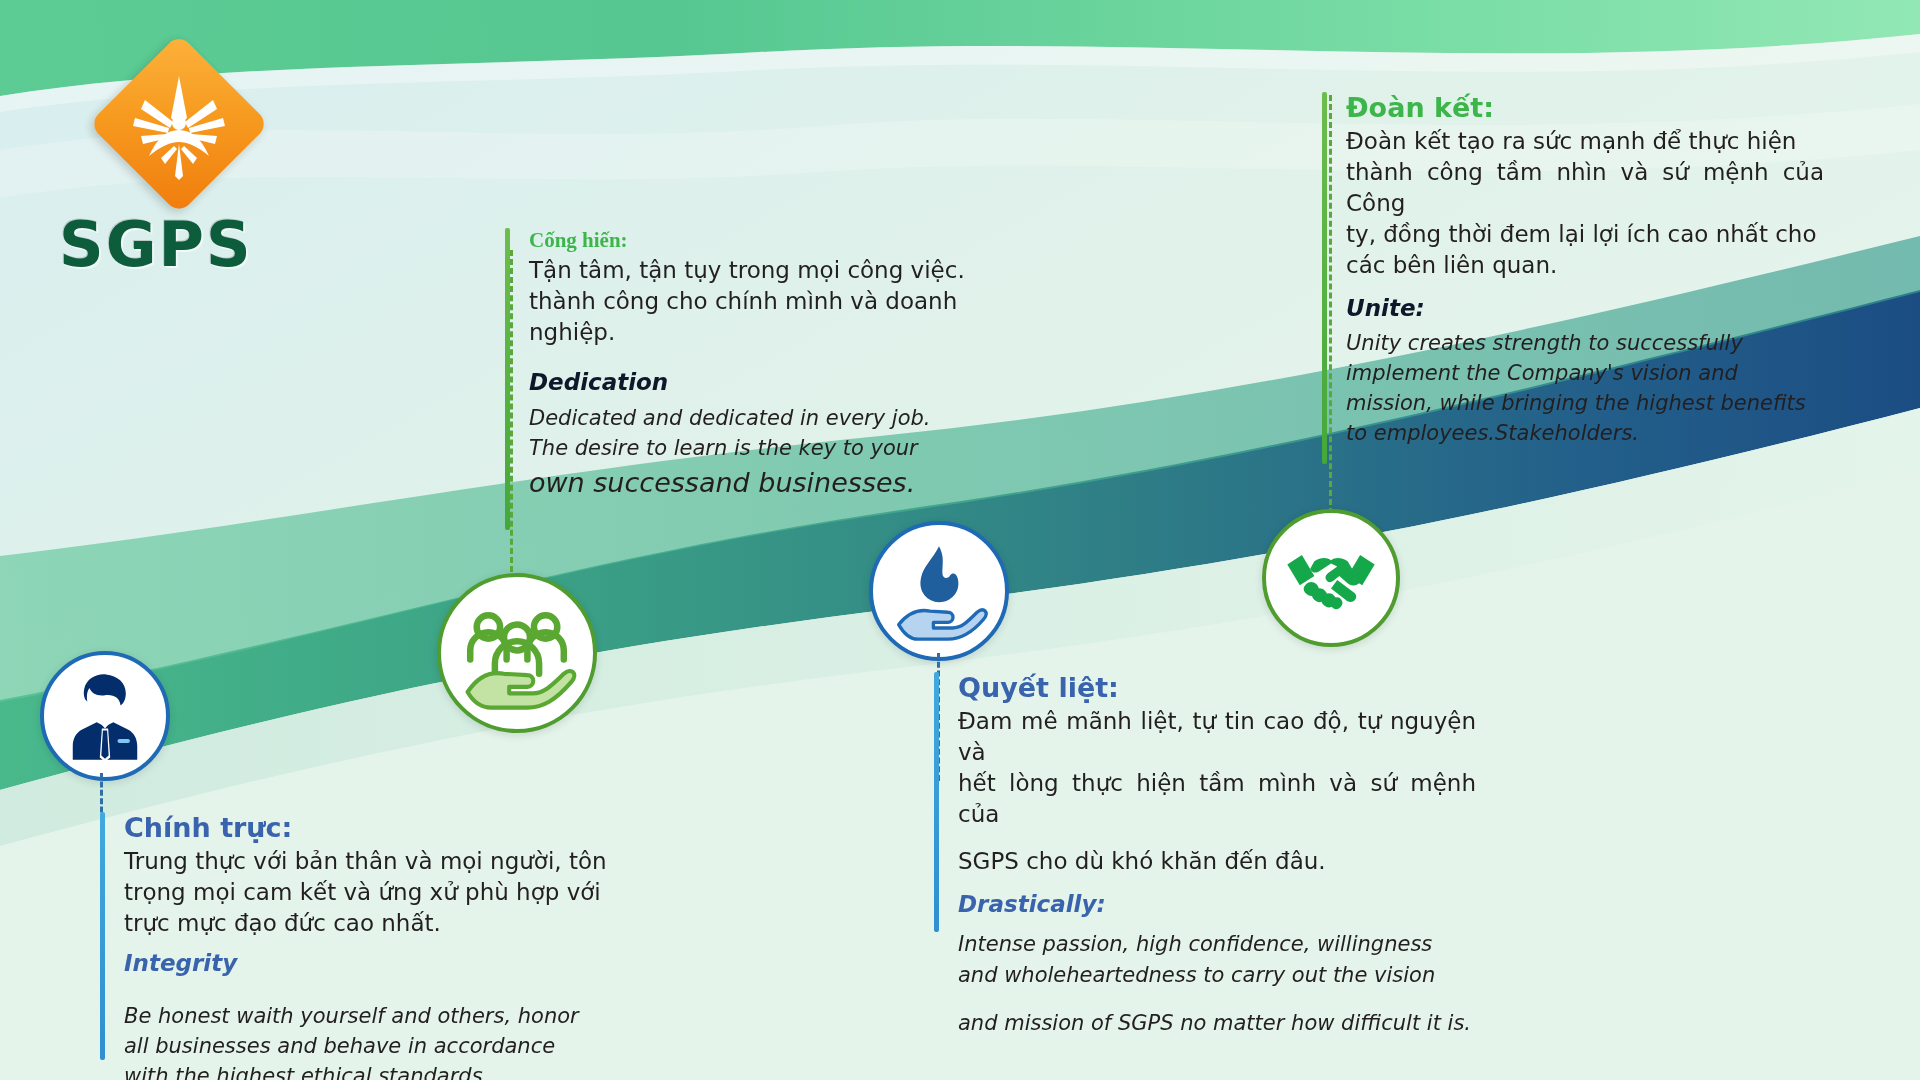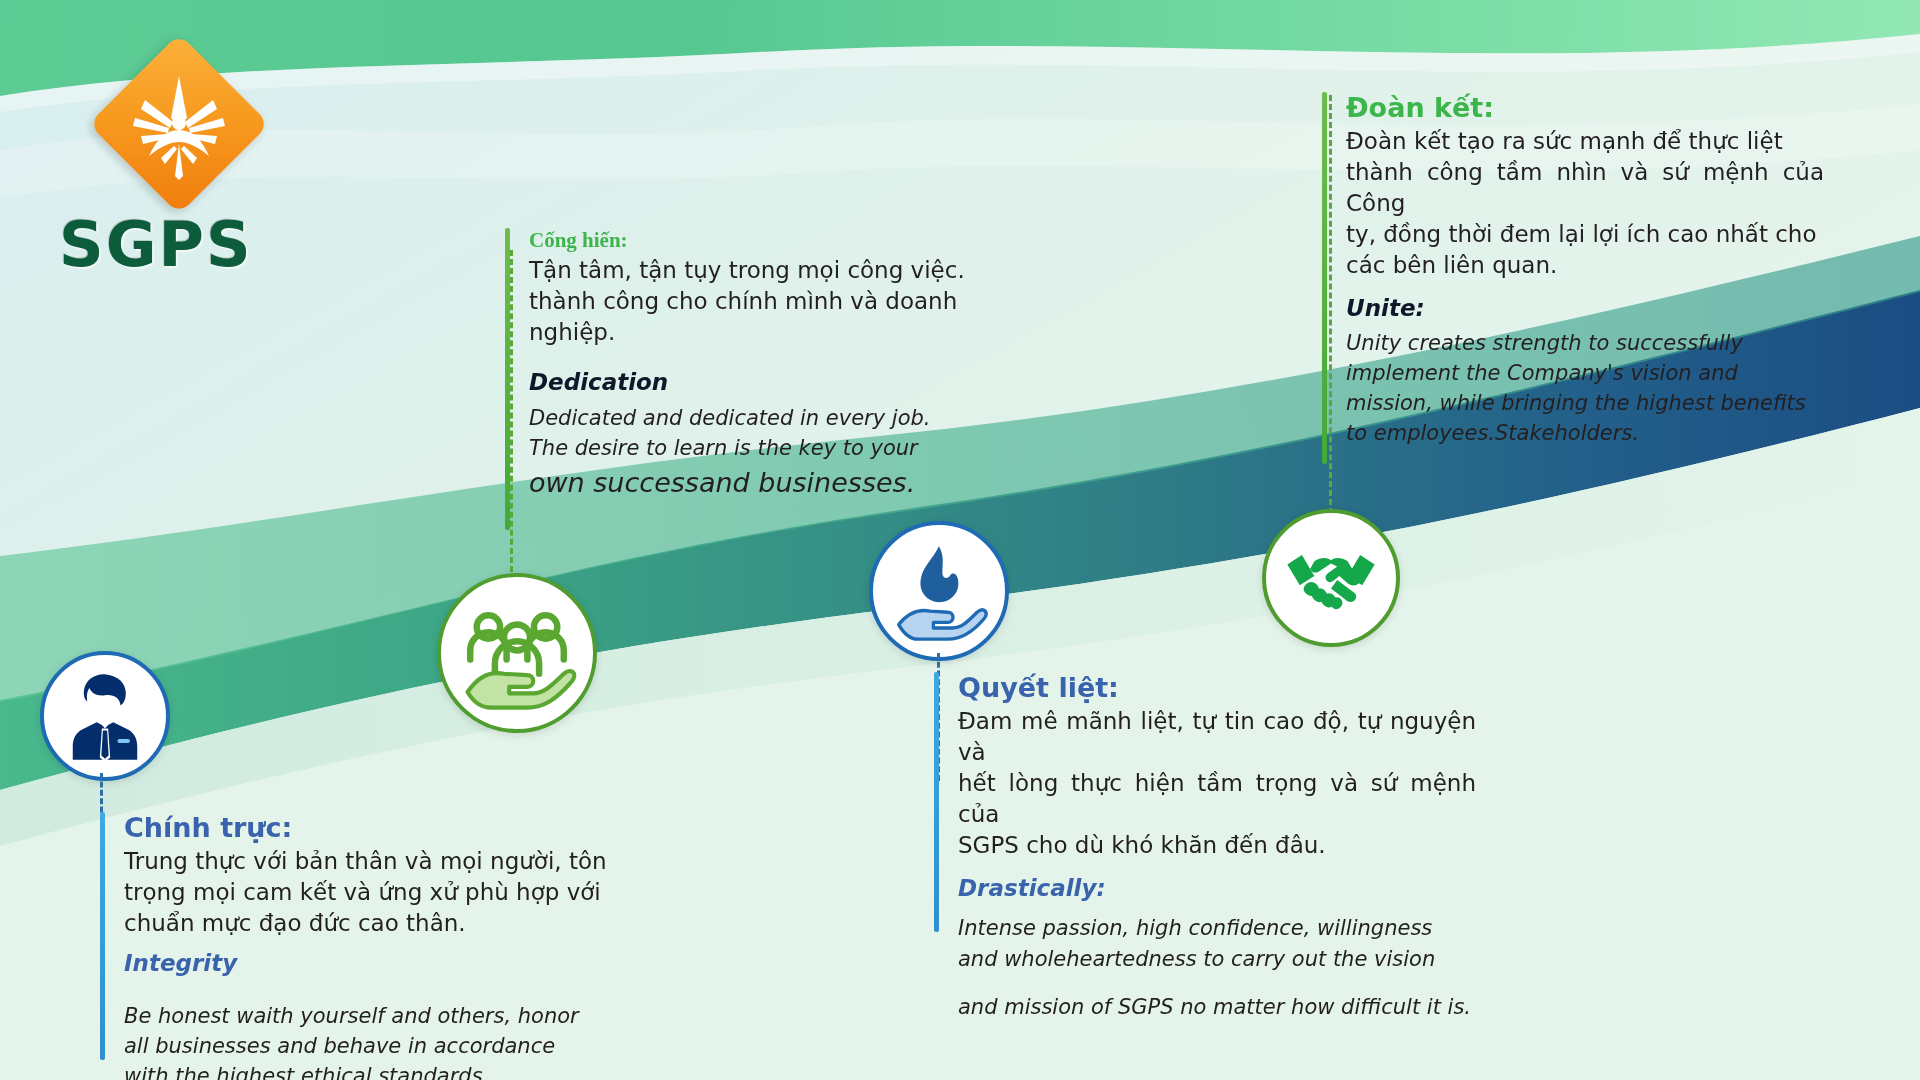--- a/index.html
+++ b/index.html
@@ -218,53 +218,53 @@
       <p class="en" style="font-size:21px;line-height:1.42;margin-top:8px;width:435px;">Dedicated and dedicated in every job.</p>
       <p class="en" style="font-size:21px;line-height:1.42;width:435px;">The desire to learn is the key to your</p>
       <p class="en left" style="font-size:27px;line-height:1.42;">own successand businesses.</p>
     </div>
   </div>
 
   <div class="block" style="left:1322px;top:92px;width:520px;">
     <div class="bar green" style="height:372px;"></div>
     <div class="inner">
       <div class="heading green" style="font-size:27px;">Đoàn kết:</div>
-      <p class="vn" style="font-size:23px;line-height:1.34;width:478px;">Đoàn kết tạo ra sức mạnh để thực liệt</p>
+      <p class="vn" style="font-size:23px;line-height:1.34;width:478px;">Đoàn kết tạo ra sức mạnh để thực hiện</p>
       <p class="vn" style="font-size:23px;line-height:1.34;width:478px;">thành công tầm nhìn và sứ mệnh của Công</p>
       <p class="vn" style="font-size:23px;line-height:1.34;width:478px;">ty, đồng thời đem lại lợi ích cao nhất cho</p>
       <p class="vn" style="font-size:23px;line-height:1.34;text-align:left;">các bên liên quan.</p>
       <p class="en-head green" style="font-size:23px;margin-top:14px;">Unite:</p>
       <p class="en" style="font-size:21px;line-height:1.42;margin-top:6px;width:480px;">Unity creates strength to successfully</p>
       <p class="en" style="font-size:21px;line-height:1.42;width:480px;">implement the Company's vision and</p>
       <p class="en" style="font-size:21px;line-height:1.42;width:480px;">mission, while bringing the highest benefits</p>
       <p class="en left" style="font-size:21px;line-height:1.42;">to employees.Stakeholders.</p>
     </div>
   </div>
 
   <div class="block" style="left:100px;top:812px;width:540px;">
     <div class="bar blue" style="height:248px;"></div>
     <div class="inner">
       <div class="heading blue" style="font-size:27px;">Chính trực:</div>
       <p class="vn" style="font-size:23px;line-height:1.34;width:500px;">Trung thực với bản thân và mọi người, tôn</p>
       <p class="vn" style="font-size:23px;line-height:1.34;width:500px;">trọng mọi cam kết và ứng xử phù hợp với</p>
-      <p class="vn left" style="font-size:23px;line-height:1.34;text-align:left;">chuẩn  mực đạo đức cao thân.</p>
+      <p class="vn left" style="font-size:23px;line-height:1.34;text-align:left;">trực  mực đạo đức cao nhất.</p>
       <p class="en-head blue" style="font-size:23px;margin-top:10px;">Integrity</p>
       <p class="en" style="font-size:21px;line-height:1.45;margin-top:23px;width:470px;">Be honest waith yourself and others, honor</p>
       <p class="en" style="font-size:21px;line-height:1.45;width:470px;">all businesses and behave in accordance</p>
       <p class="en left" style="font-size:21px;line-height:1.45;">with the highest ethical standards.</p>
     </div>
   </div>
 
   <div class="block" style="left:934px;top:672px;width:560px;">
     <div class="bar blue" style="height:260px;"></div>
     <div class="inner">
       <div class="heading blue" style="font-size:27px;">Quyết liệt:</div>
       <p class="vn" style="font-size:23px;line-height:1.34;width:518px;">Đam mê mãnh liệt, tự tin cao độ, tự nguyện và</p>
-      <p class="vn" style="font-size:23px;line-height:1.34;width:518px;">hết lòng thực hiện tầm trọng và sứ mệnh của</p>
-      <p class="vn left" style="font-size:23px;line-height:1.34;text-align:left;">SGPS cho dù khó khăn đến đâu.</p>
+      <p class="vn" style="font-size:23px;line-height:1.34;width:518px;">hết lòng thực hiện tầm mình và sứ mệnh của</p>
+      <p class="vn left" style="font-size:23px;line-height:1.34;text-align:left;margin-top:16px;">SGPS cho dù khó khăn đến đâu.</p>
       <p class="en-head blue" style="font-size:23px;margin-top:14px;">Drastically:</p>
       <p class="en left" style="font-size:21px;line-height:1.45;margin-top:10px;">Intense passion, high confidence, willingness</p>
       <p class="en left" style="font-size:21px;line-height:1.45;">and wholeheartedness to carry out the vision</p>
       <p class="en left" style="font-size:21px;line-height:1.45;margin-top:18px;">and mission of SGPS no matter how difficult it is.</p>
     </div>
   </div>
 
 </div>
 
 </body></html>

